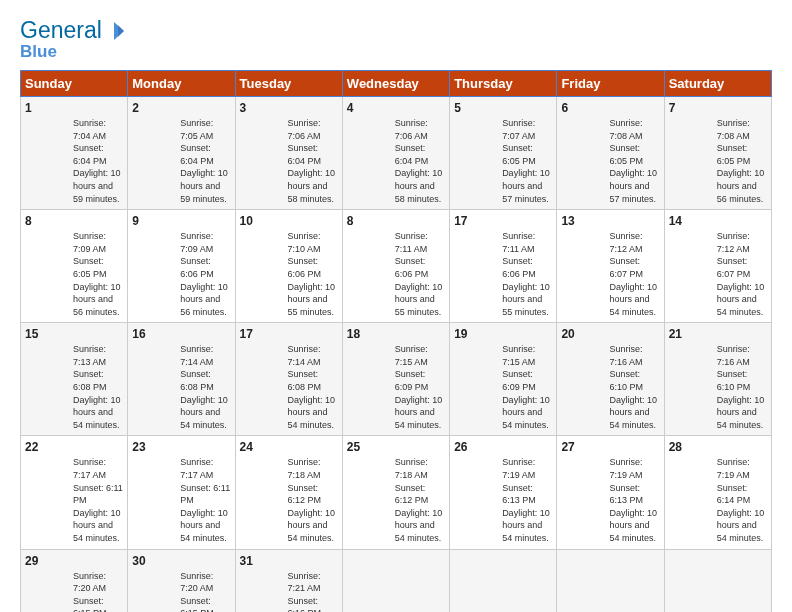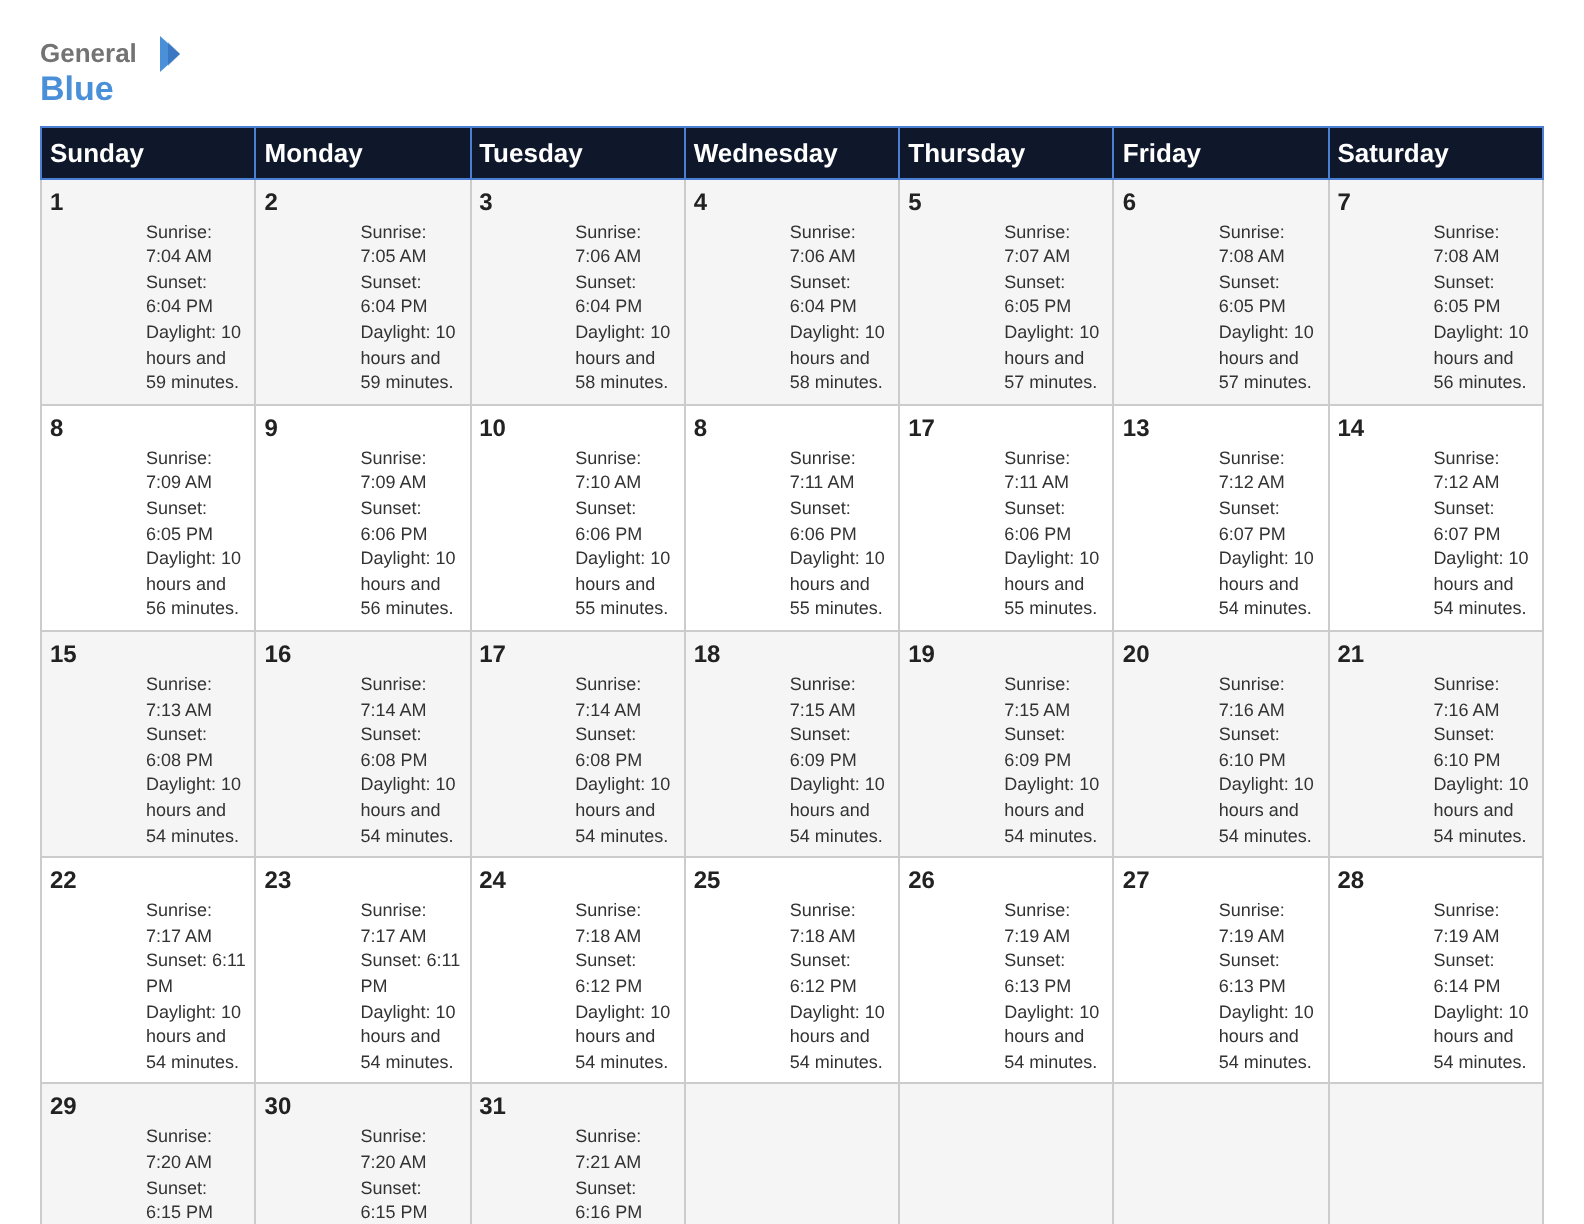--- a/index.html
+++ b/index.html
@@ -37,21 +37,21 @@
     .location {
       font-size: 14px;
       color: #555;
     }
     table {
       width: 100%;
       border-collapse: collapse;
       table-layout: fixed;
     }
     thead tr th {
-      background-color: #0f172a;
+      background-color: #c2410c;
       color: #fff;
       font-size: 13px;
       font-weight: bold;
       padding: 5px 4px;
       text-align: left;
       border: 1px solid #4a7fd4;
     }
     tbody tr td {
       border: 1px solid #ccc;
       vertical-align: top;
@@ -83,21 +83,21 @@
     }
   </style>
 </head>
 <body>
 
 <div class="page">
   <div class="header-area">
     <div class="logo">
 <div style="display:flex;flex-direction:column;line-height:1.1">
   <div style="display:flex;align-items:center;gap:2px">
-    <span style="font-size:13px;font-weight:bold;color:#737373;">General</span>
+    <span style="font-size:23px;font-weight:normal;color:#0369a1;">General</span>
     <svg width="20" height="18" viewBox="0 0 20 18" xmlns="http://www.w3.org/2000/svg">
       <polygon points="10,0 20,9 10,18" fill="#4a90d9"></polygon>
       <polygon points="14,3 20,9 14,15" fill="#2a60b0" opacity="0.5"></polygon>
     </svg>
   </div>
   <span style="font-size:17px;font-weight:bold;color:#4a90d9;">Blue</span>
 </div>
       </div>
     <div class="title-area">
       <div class="month-title"></div>

